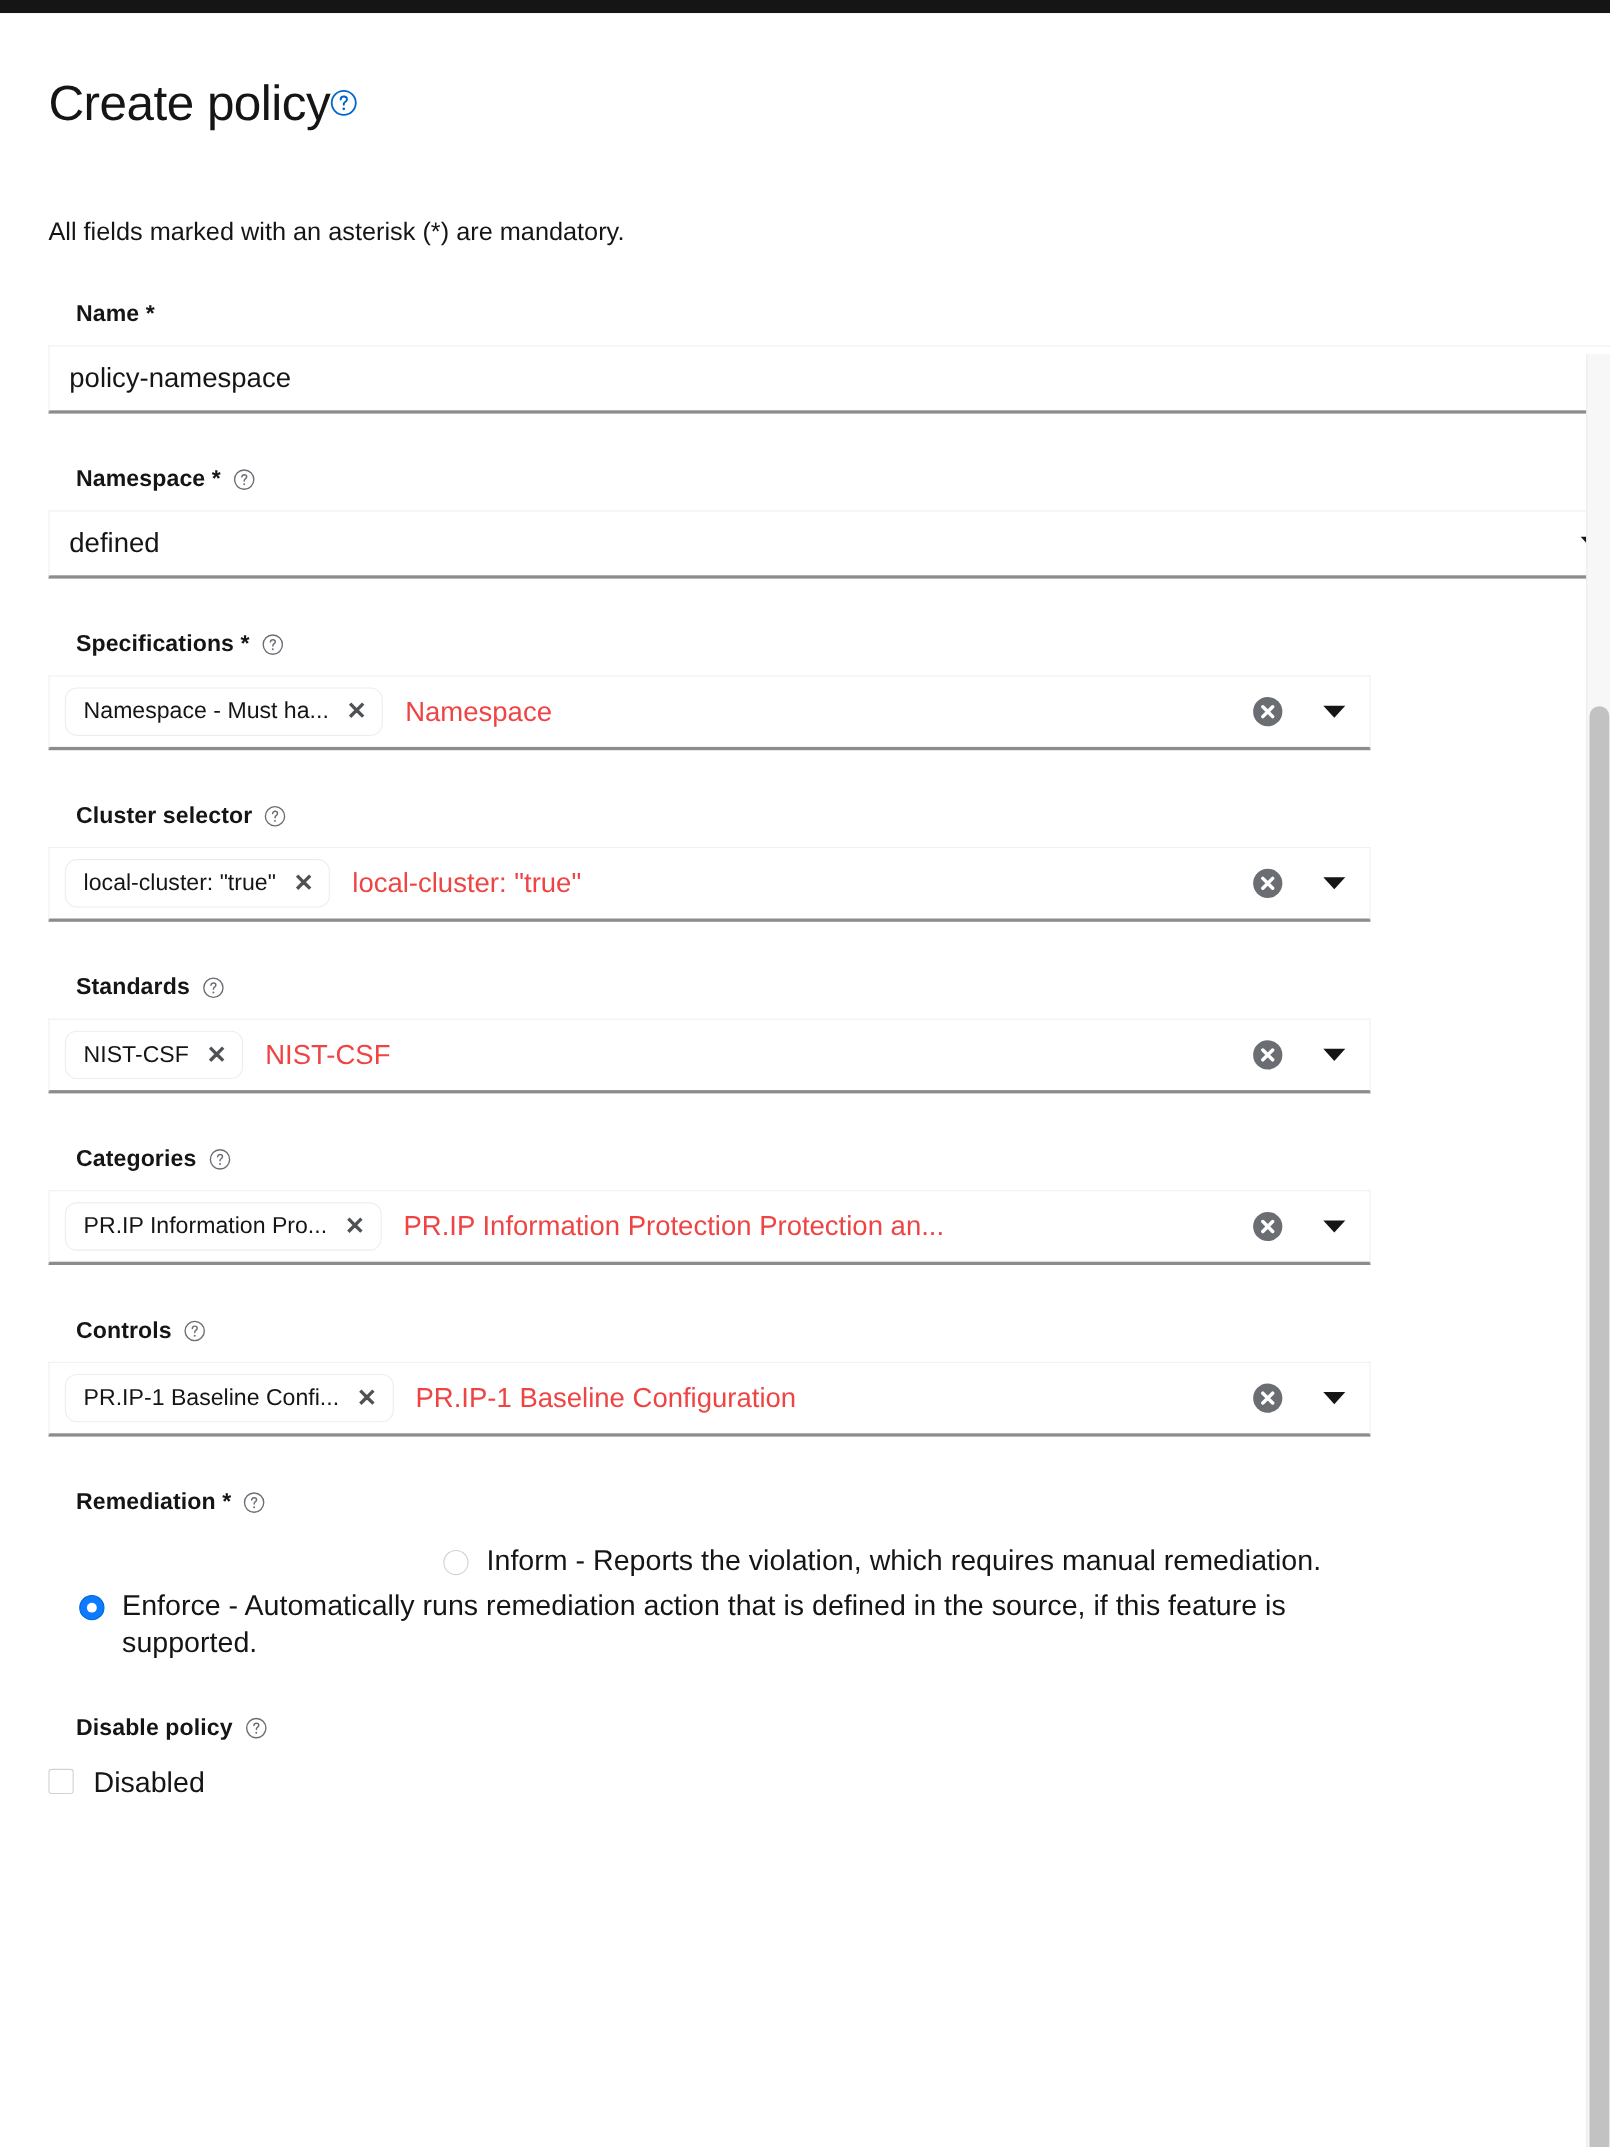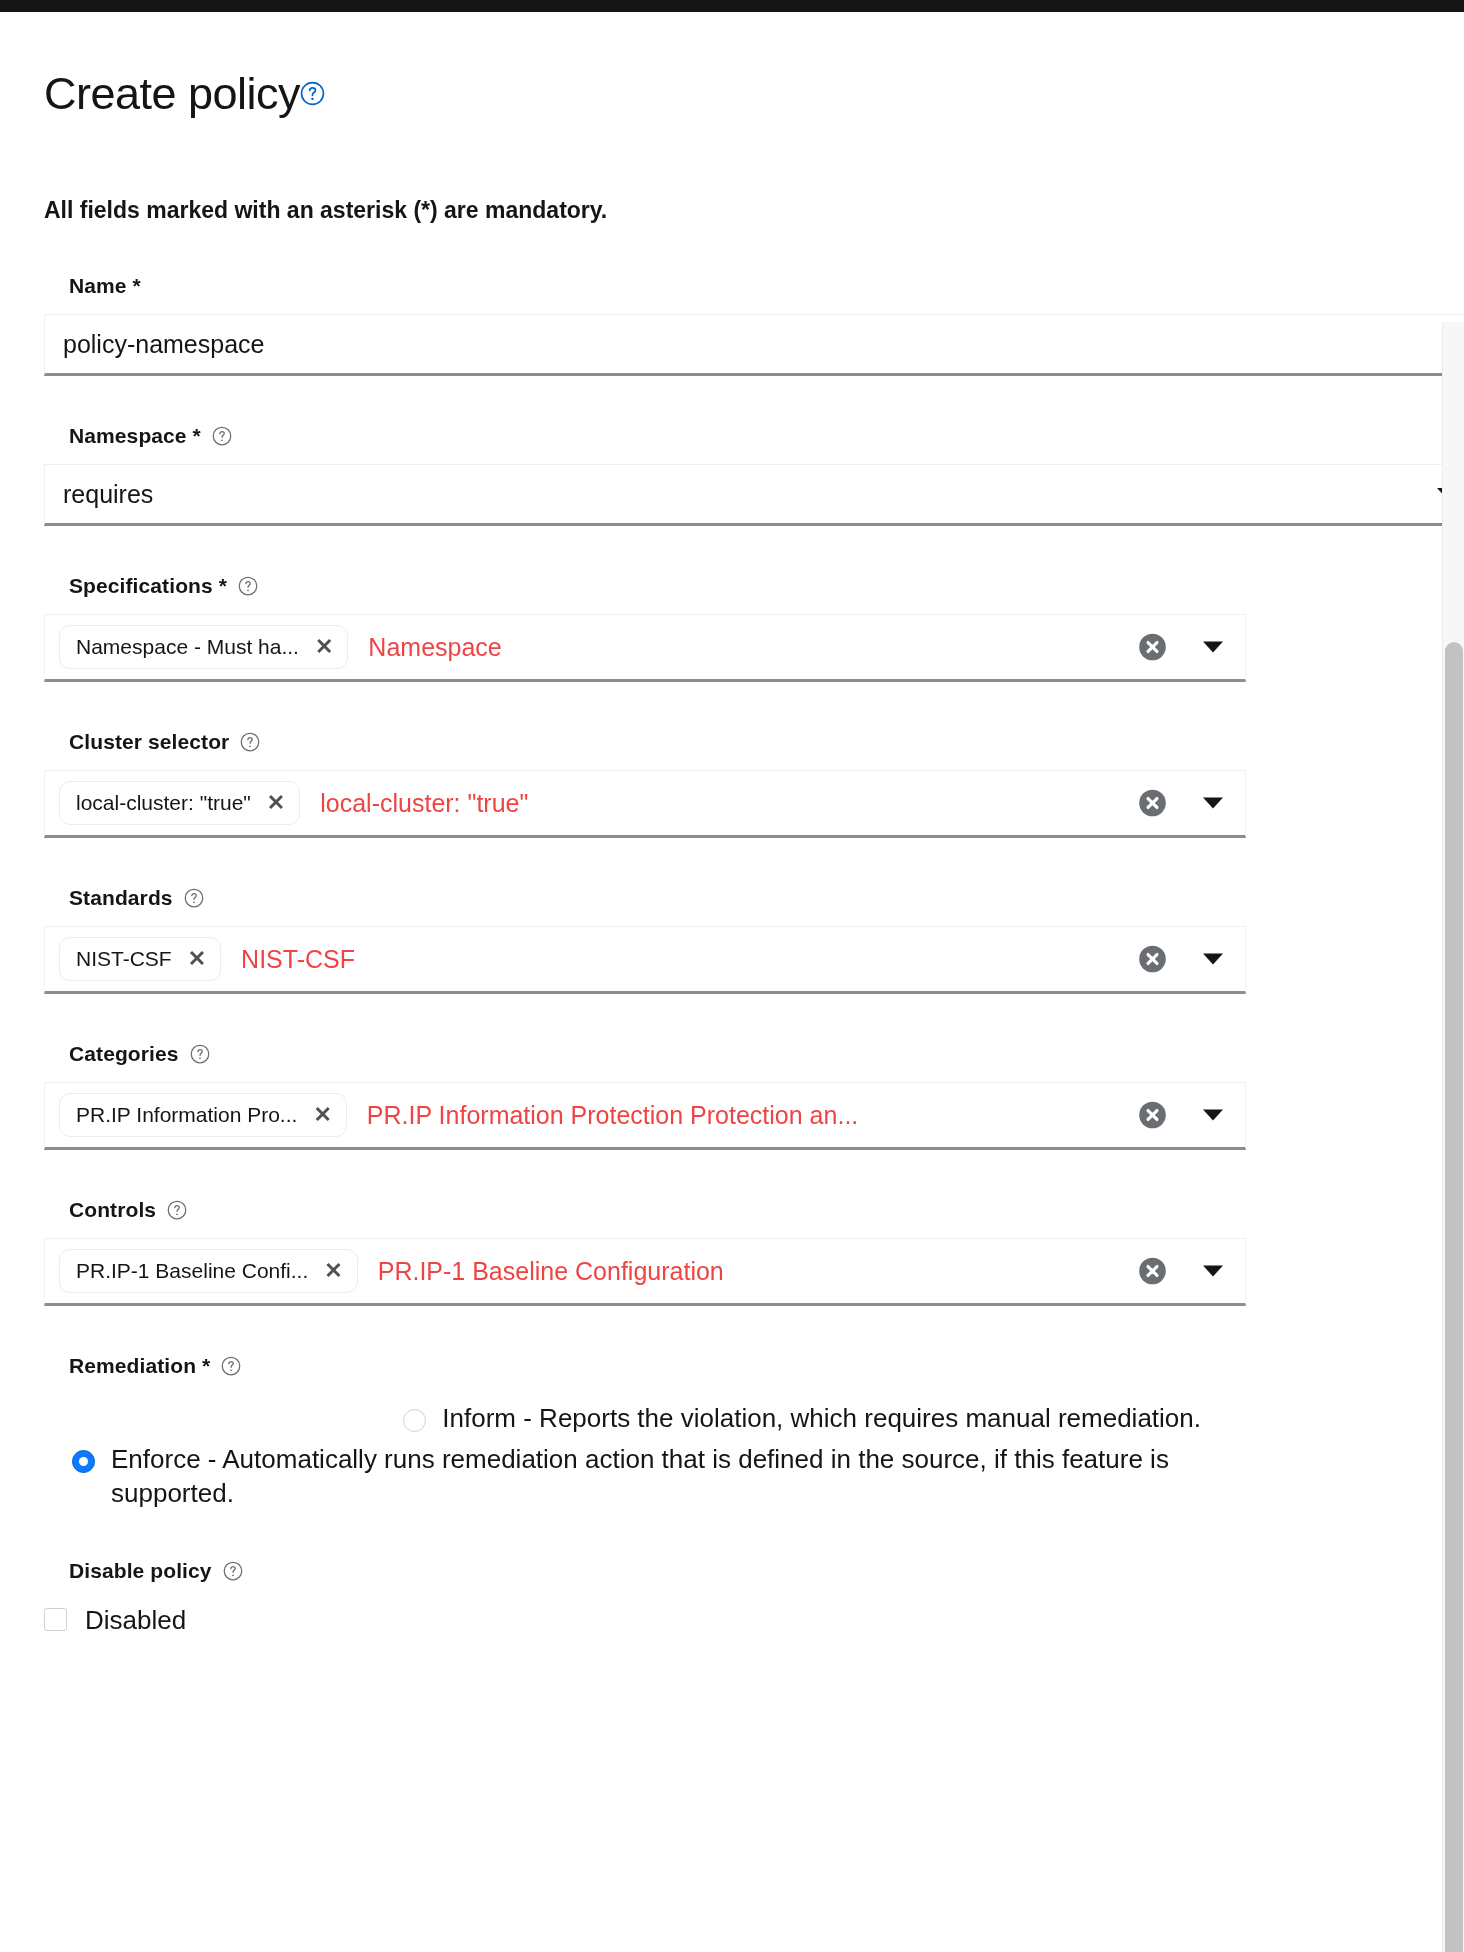--- a/index.html
+++ b/index.html
@@ -61,21 +61,20 @@
   }
   .help-icon svg { display: block; width: 100%; height: 100%; }
   .help-icon.big { width: 25px; height: 25px; }
   .help-icon.small { width: 20px; height: 20px; }
 
   .mandatory-note {
     margin-top: 78px;
     font-size: 23px;
     line-height: 1.35;
     color: #151515;
-    font-weight: bold;
   }
 
   
   .field-group { margin-top: 48px; }
   .field-label-row {
     display: flex;
     align-items: center;
     gap: 11px;
     margin-bottom: 16px;
     margin-left: 25px;
@@ -299,21 +298,21 @@
         <span class="field-label">Namespace *</span>
         <span class="help-icon small">
           <svg viewBox="0 0 24 24" aria-hidden="true">
             <circle cx="12" cy="12" r="10.5" fill="none" stroke="#6a6e73" stroke-width="1.5"></circle>
             <path d="M9.4 9.2c0-1.4 1.1-2.5 2.7-2.5 1.5 0 2.6 1 2.6 2.3 0 1.1-.7 1.7-1.5 2.3-.9.6-1.1 1-1.1 1.8v.5" fill="none" stroke="#6a6e73" stroke-width="1.6" stroke-linecap="round"></path>
             <circle cx="12" cy="17.1" r="1.05" fill="#6a6e73"></circle>
           </svg>
         </span>
       </div>
       <div class="input-shell select-shell">
-        <span class="input-value">requires</span>
+        <span class="input-value">defined</span>
         <span class="caret"></span>
       </div>
     </div>
 
     <div class="field-group">
       <div class="field-label-row">
         <span class="field-label">Specifications *</span>
         <span class="help-icon small">
           <svg viewBox="0 0 24 24" aria-hidden="true">
             <circle cx="12" cy="12" r="10.5" fill="none" stroke="#6a6e73" stroke-width="1.5"></circle>

